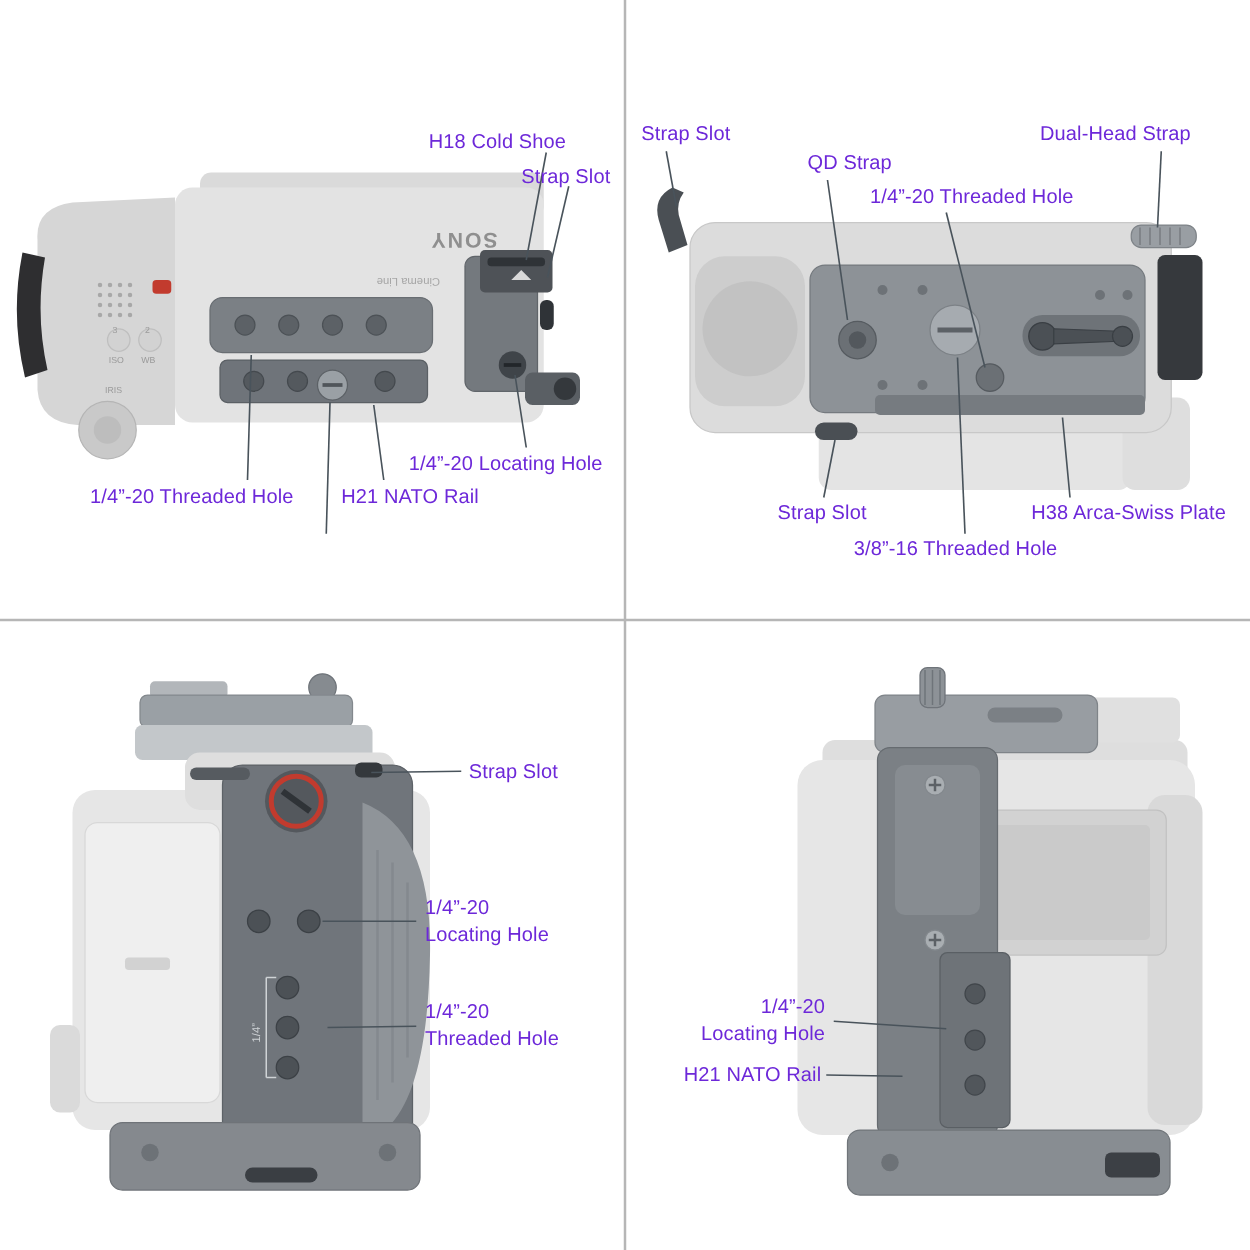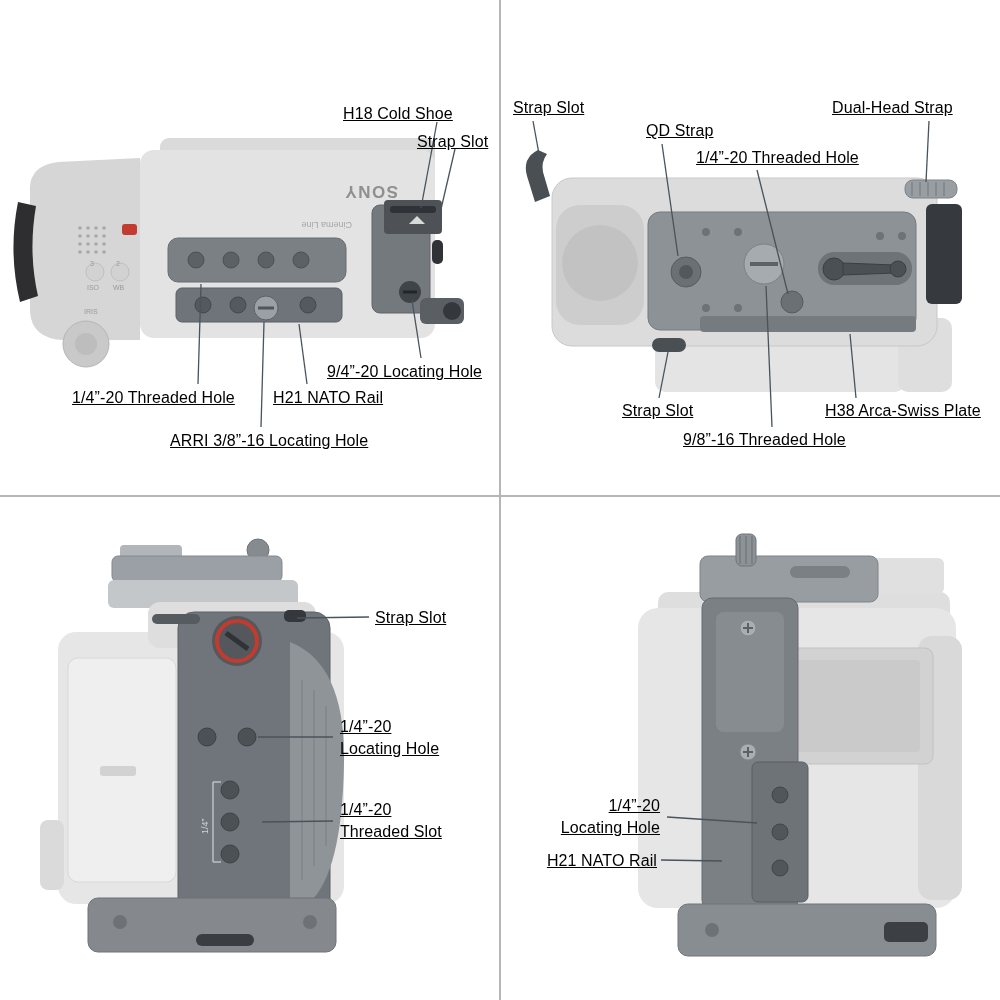--- a/index.html
+++ b/index.html
@@ -5,22 +5,22 @@
   html,body{margin:0;padding:0;}
   body{
     width:1000px;height:1000px;background:#ffffff;
     font-family:"Liberation Sans",sans-serif;position:relative;overflow:hidden;
   }
   .stage{position:absolute;left:0;top:0;width:1000px;height:1000px;}
   .art{position:absolute;left:0;top:0;}
   .divider-v{position:absolute;left:499px;top:0;width:2px;height:1000px;background:#b6b6b6;}
   .divider-h{position:absolute;left:0;top:495px;width:1000px;height:2px;background:#b6b6b6;}
   .callout{
-    position:absolute;color:#000000;font-size:16px;line-height:1.35;
-    white-space:nowrap;letter-spacing:.1px;text-decoration:underline;
+    position:absolute;color:#6d28d9;font-size:16px;line-height:1.35;
+    white-space:nowrap;letter-spacing:.1px;
   }
   .callout.alignr{text-align:right;}
 </style>
 </head>
 <body>
 
 <div class="stage">
 
   <svg class="art" width="1000" height="1000" viewBox="0 0 1000 1000">
 
@@ -251,41 +251,40 @@
       <line x1="333" y1="737" x2="258" y2="737"></line>
       <line x1="333" y1="821" x2="262" y2="822"></line>
 
       <line x1="667" y1="817" x2="757" y2="823"></line>
       <line x1="661" y1="860" x2="722" y2="861"></line>
     </g>
   </svg>
 
   <div class="callout" style="left:343px;top:103px">H18 Cold Shoe</div>
   <div class="callout" style="left:417px;top:131px">Strap Slot</div>
-  <div class="callout" style="left:327px;top:361px">9/4”-20 Locating Hole</div>
+  <div class="callout" style="left:327px;top:361px">1/4”-20 Locating Hole</div>
   <div class="callout" style="left:72px;top:387px">1/4”-20 Threaded Hole</div>
   <div class="callout" style="left:273px;top:387px">H21 NATO Rail</div>
-  <div class="callout" style="left:170px;top:430px">ARRI 3/8”-16 Locating Hole</div>
 
   <div class="callout" style="left:513px;top:97px">Strap Slot</div>
   <div class="callout" style="left:646px;top:120px">QD Strap</div>
   <div class="callout" style="left:696px;top:147px">1/4”-20 Threaded Hole</div>
   <div class="callout" style="left:832px;top:97px">Dual-Head Strap</div>
   <div class="callout" style="left:622px;top:400px">Strap Slot</div>
   <div class="callout" style="left:825px;top:400px">H38 Arca-Swiss Plate</div>
-  <div class="callout" style="left:683px;top:429px">9/8”-16 Threaded Hole</div>
+  <div class="callout" style="left:683px;top:429px">3/8”-16 Threaded Hole</div>
 
   <div class="callout" style="left:375px;top:607px">Strap Slot</div>
   <div class="callout" style="left:340px;top:716px">
     <span>1/4”-20</span><br>
     <span>Locating Hole</span>
   </div>
   <div class="callout" style="left:340px;top:799px">
     <span>1/4”-20</span><br>
-    <span>Threaded Slot</span>
+    <span>Threaded Hole</span>
   </div>
 
   <div class="callout alignr" style="left:542px;top:795px;width:118px">
     <span>1/4”-20</span><br>
     <span>Locating Hole</span>
   </div>
   <div class="callout alignr" style="left:539px;top:850px;width:118px">H21 NATO Rail</div>
 
   <div class="divider-v"></div>
   <div class="divider-h"></div>

